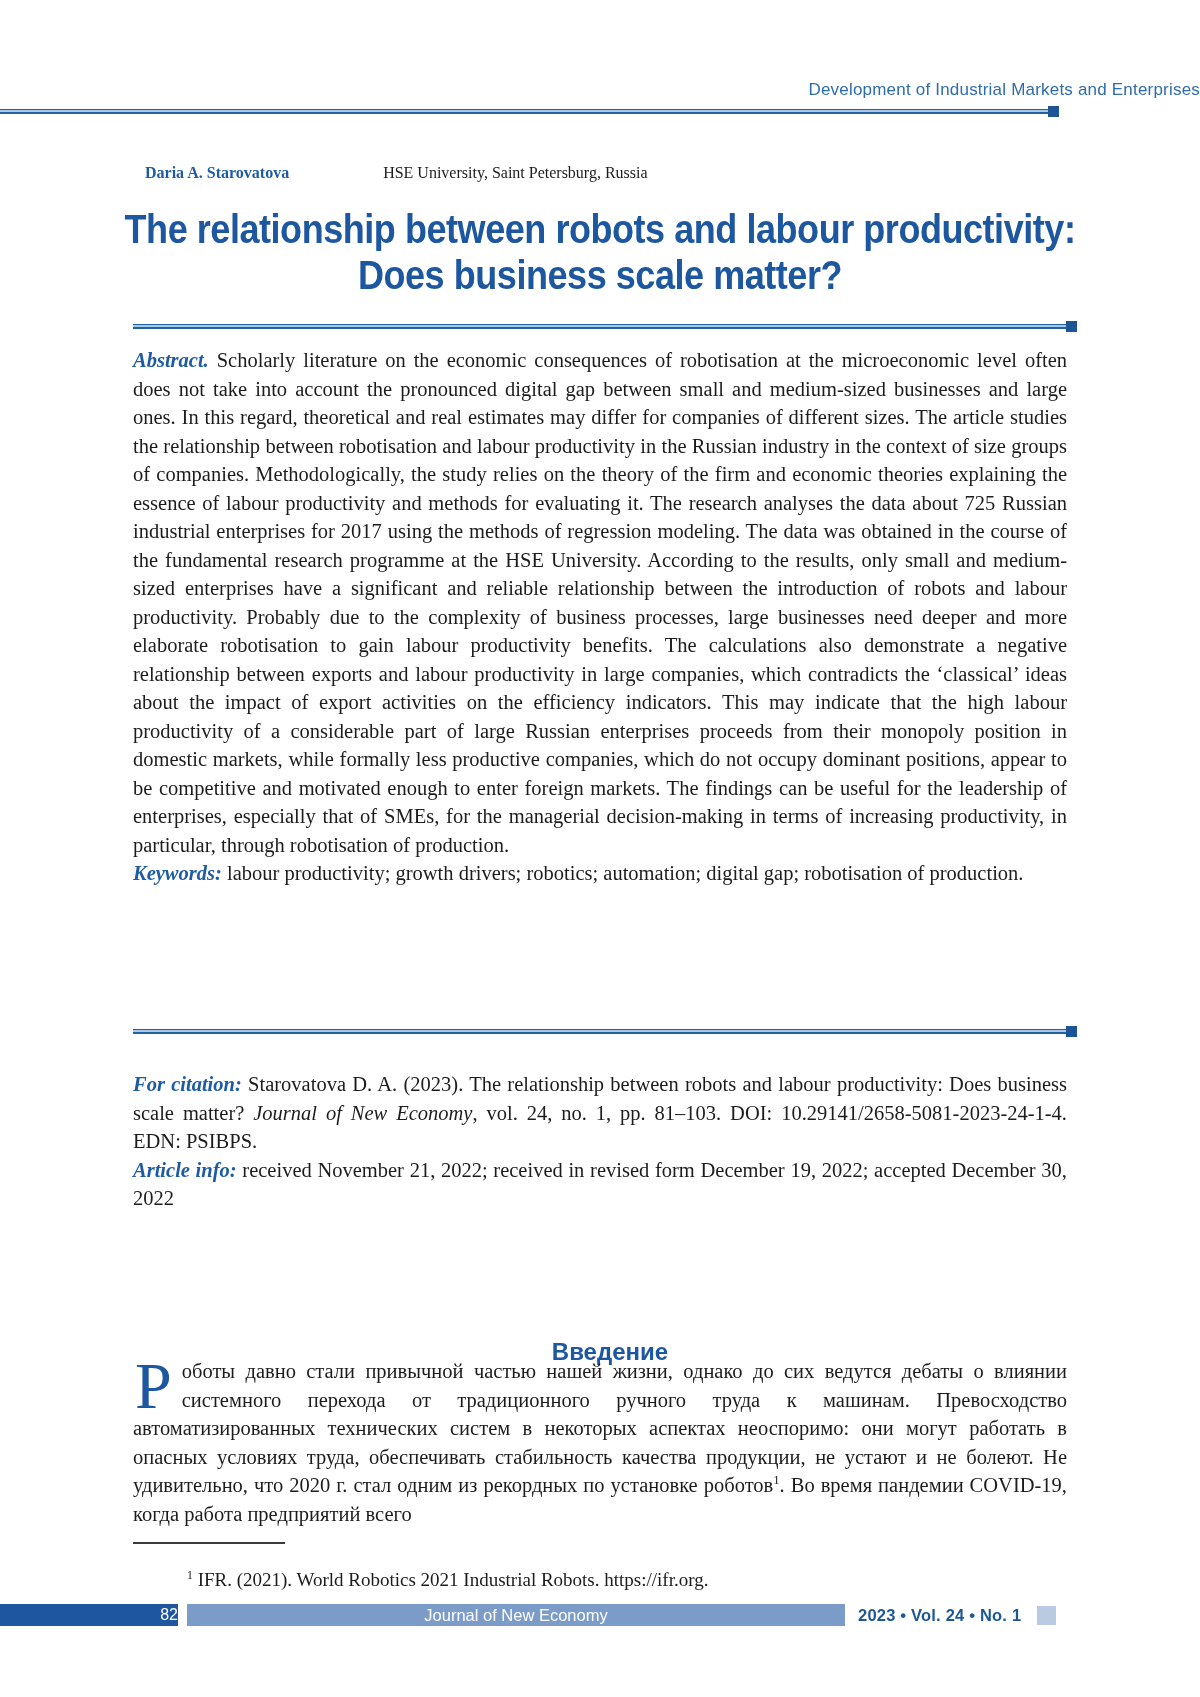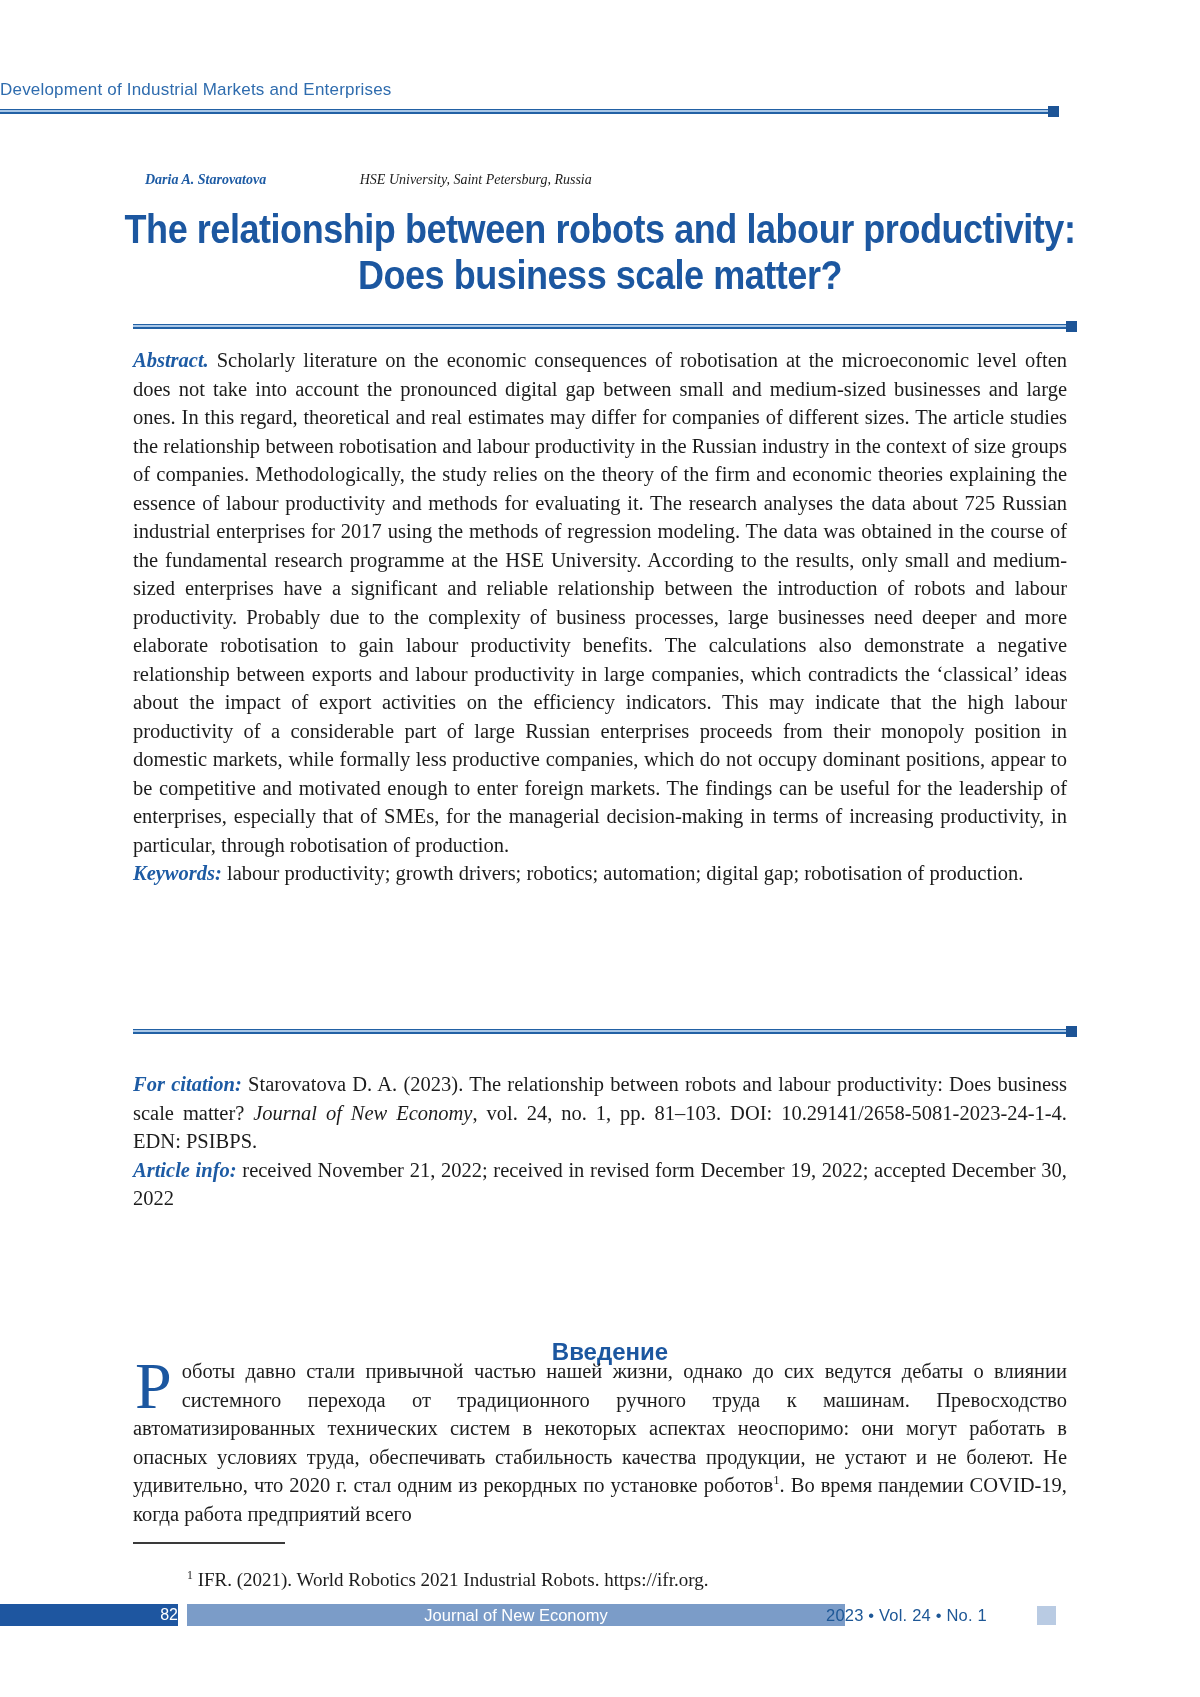--- a/index.html
+++ b/index.html
@@ -13,26 +13,26 @@
   .rule {
     position:absolute; height:5px;
     background:linear-gradient(to bottom, #2261a5 0, #2261a5 1px, #a9c7e7 1px, #a9c7e7 3px, #2261a5 3px, #2261a5 5px);
   }
   .rule-square { position:absolute; right:-2px; top:-3px; width:11px; height:11px; background:#1d5496; }
   .header-rule { left:0; top:109px; width:1057px; }
   .title-rule  { left:133px; top:324px; width:942px; }
   .kw-rule     { left:133px; top:1029px; width:942px; }
 
   .running-head {
-    position:absolute; top:80px; left:0; width:1200px; text-align:left;
+    position:absolute; top:80px; left:0; width:1200px; text-align:right;
     font-family:"Liberation Sans", sans-serif; font-size:17px; color:#2f6cae;
     letter-spacing:0.2px;
   }
 
-  .author-line { position:absolute; top:172px; left:145px; font-size:14px; white-space:nowrap;font-style:italic; }
+  .author-line { position:absolute; top:164px; left:145px; font-size:16px; white-space:nowrap; }
   .author { color:#1d5ba4; font-weight:bold; }
   .affiliation { margin-left:90px; color:#1c1c1c; }
 
   .title {
     position:absolute; top:206px; left:0; width:1200px; margin:0; text-align:center;
     font-family:"Liberation Sans", sans-serif; font-weight:bold;
     font-size:40px; line-height:46px; color:#1c57a0;
     letter-spacing:-0.5px; transform:scaleX(0.9); transform-origin:50% 0;
   }
 
@@ -68,22 +68,22 @@
     position:absolute; left:0; top:1604px; width:178px; height:22px; background:#1e56a0;
     color:#ffffff; font-family:"Liberation Sans", sans-serif; font-size:16px;
     line-height:22px; text-align:right; padding-right:0; box-sizing:border-box;
   }
   .f-light {
     position:absolute; left:187px; top:1604px; width:658px; height:22px; background:#7b9cc8;
     color:#ffffff; font-family:"Liberation Sans", sans-serif; font-size:16.5px;
     line-height:22px; text-align:center;
   }
   .f-issue {
-    position:absolute; left:826px; top:1604px; height:22px; line-height:23px;
-    font-family:"Liberation Sans", sans-serif; font-size:16.5px; font-weight:normal; color:#1d5796;
+    position:absolute; left:858px; top:1604px; height:22px; line-height:23px;
+    font-family:"Liberation Sans", sans-serif; font-size:16.5px; font-weight:bold; color:#1d5796;
     letter-spacing:0.2px;
   }
   .f-square { position:absolute; left:1037px; top:1606px; width:19px; height:19px; background:#b9cbe3; }
 </style>
 </head>
 <body>
 
 <div class="page">
 
   <div class="running-head">Development of Industrial Markets and Enterprises</div>

